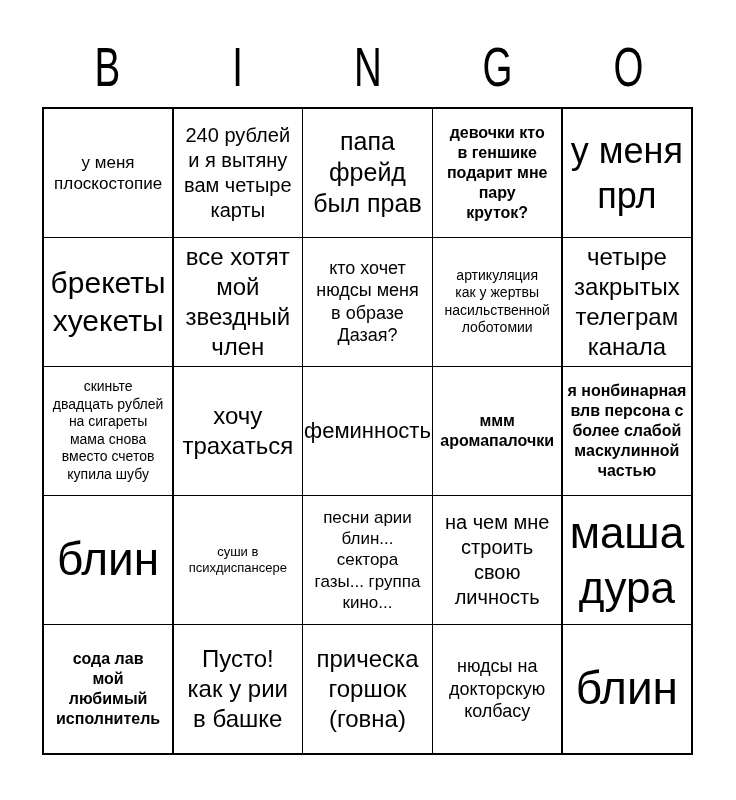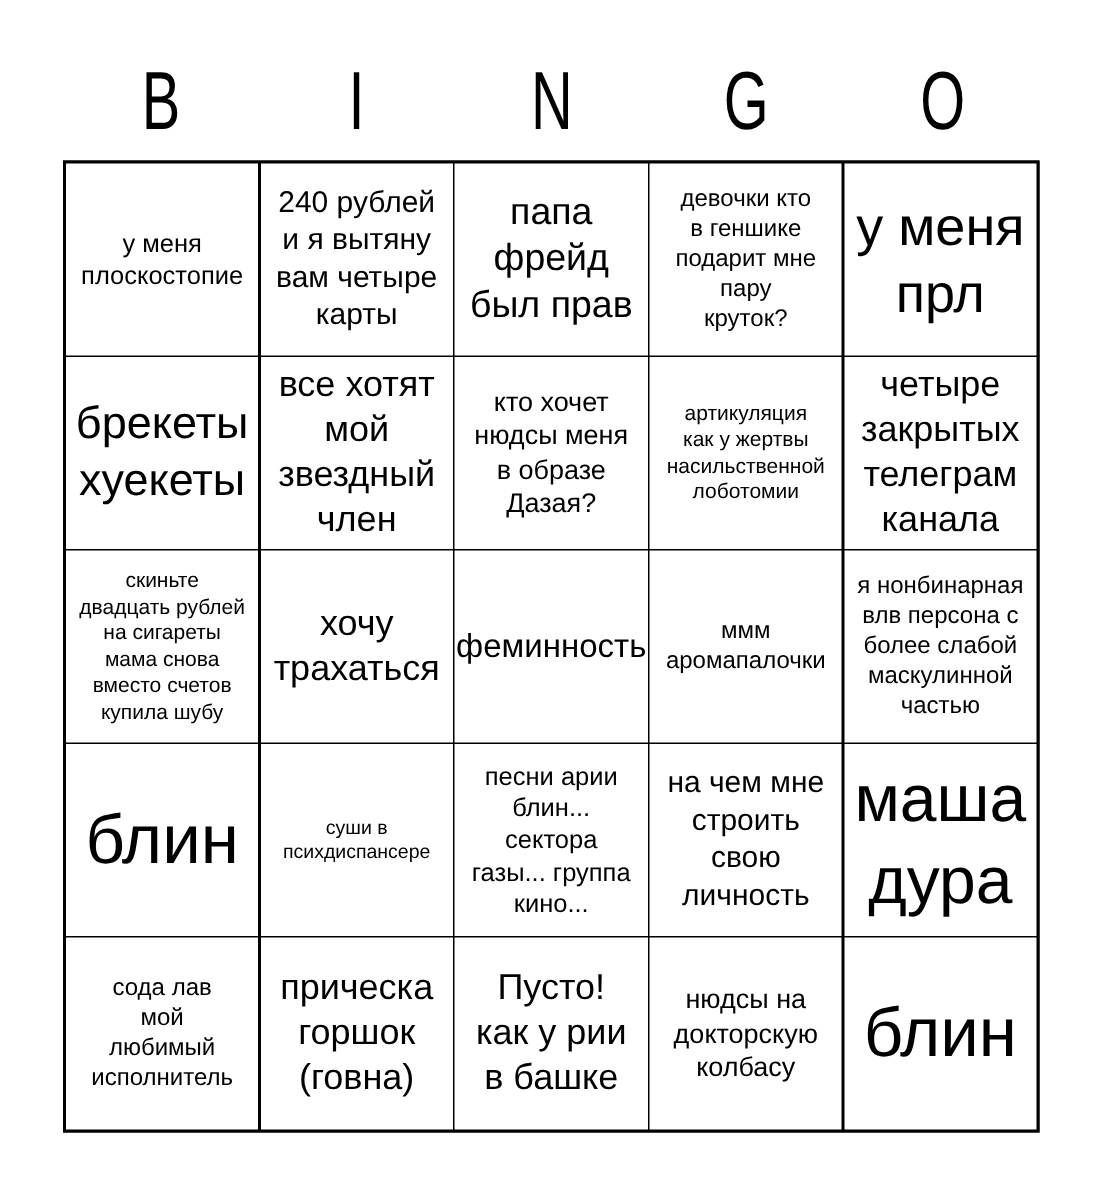--- a/index.html
+++ b/index.html
@@ -63,21 +63,21 @@
     overflow: hidden;
     cursor: pointer;
   }
   .cell span {
     white-space: pre-line;
     line-height: 1.25;
     display: block;
   }
   .fs13 { font-size: 13px; }
   .fs14 { font-size: 14px; }
-  .fs16 { font-size: 16px; }
+  .fs16 { font-size: 16px; font-weight: bold; }
   .fs17 { font-size: 17px; }
   .fs18 { font-size: 18px; }
   .fs20 { font-size: 20px; }
   .fs22 { font-size: 22px; }
   .fs24 { font-size: 24px; }
   .fs25 { font-size: 25px; }
   .fs30 { font-size: 30px; }
   .fs36 { font-size: 36px; }
   .fs42 { font-size: 44px; }
   .fs46 { font-size: 46px; }
@@ -215,28 +215,28 @@
 дура</span>
       </div>
 
     <div class="cell fs16">
         <span>сода лав
 мой
 любимый
 исполнитель</span>
       </div>
     <div class="cell fs24">
+        <span>Пусто!
+как у рии
+в башке</span>
+      </div>
+    <div class="cell fs24">
         <span>прическа
 горшок
 (говна)</span>
-      </div>
-    <div class="cell fs24">
-        <span>Пусто!
-как у рии
-в башке</span>
       </div>
     <div class="cell fs18">
         <span>нюдсы на
 докторскую
 колбасу</span>
       </div>
     <div class="cell fs46">
         <span>блин</span>
       </div>
 

